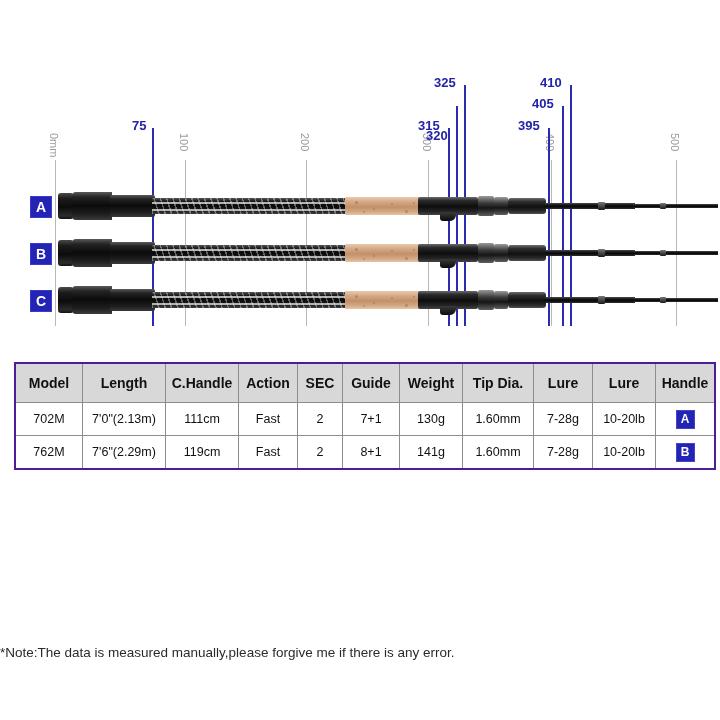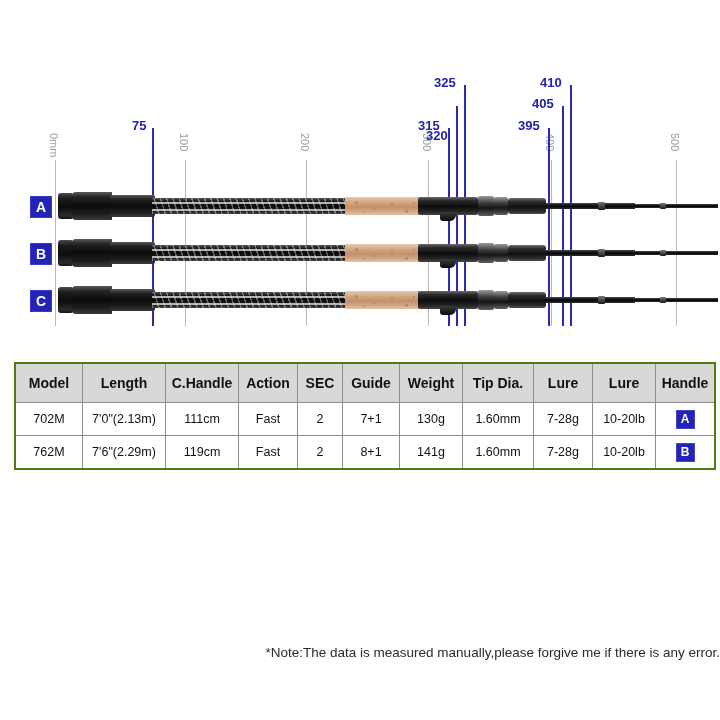--- a/index.html
+++ b/index.html
@@ -155,40 +155,40 @@
     font-size:14px;
     font-weight:bold;
     height:38px;
   }
   table.spec td{
     background:#ffffff;
     font-size:12.5px;
     height:32px;
   }
   table.spec{
-    border:2px solid #4d7c0f;
+    border:2px solid #4c1d95;
   }
   .cell-badge{
     display:inline-block;
     width:17px;height:17px;
     line-height:17px;
     background:#2323b4;
     border:1px solid #4444cc;
     color:#fff;
     font-size:12px;
     font-weight:bold;
     text-align:center;
     font-family:"Liberation Sans", sans-serif;
   }
 
   
   #note{
     position:absolute;
     left:0;top:645px;width:720px;
-    text-align:right;
+    text-align:left;
     font-size:13.5px;
     color:#2a2a2a;
     font-family:"Liberation Sans", sans-serif;
   }
 </style>
 </head>
 <body>
 
 <div id="diagram">
   <div id="ruler-layer">

